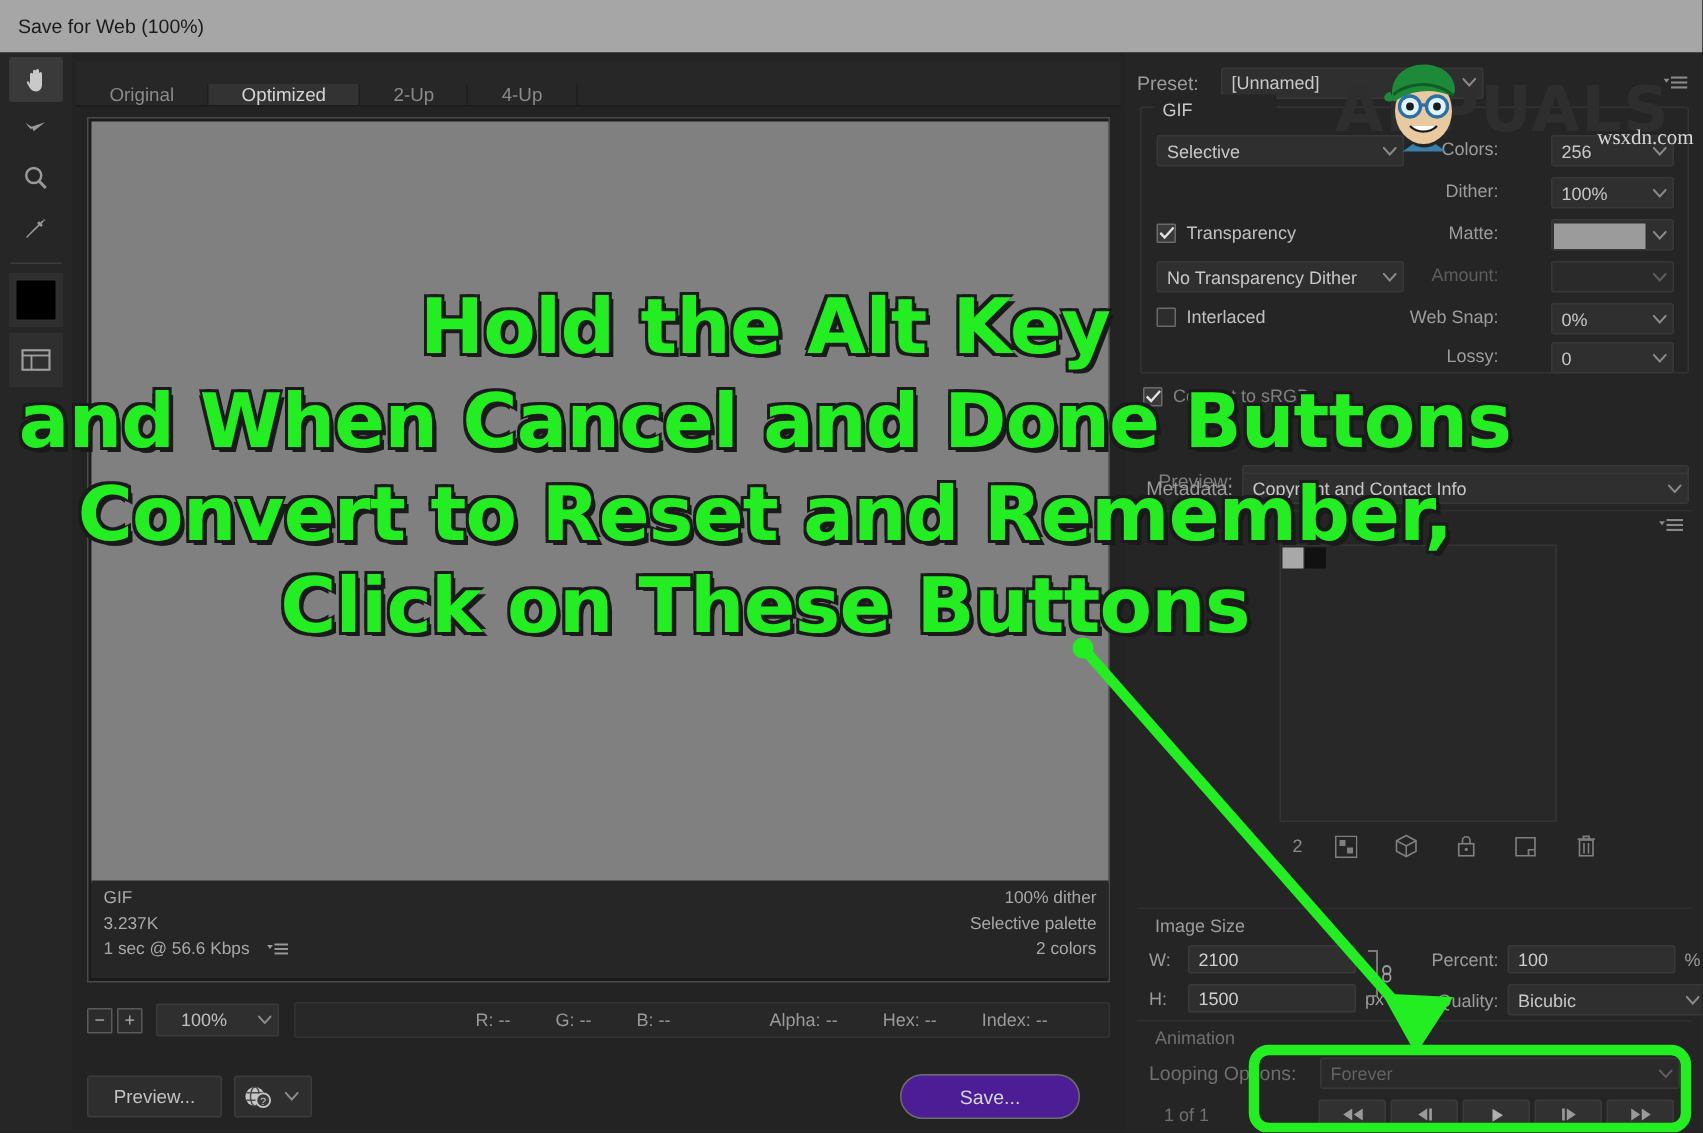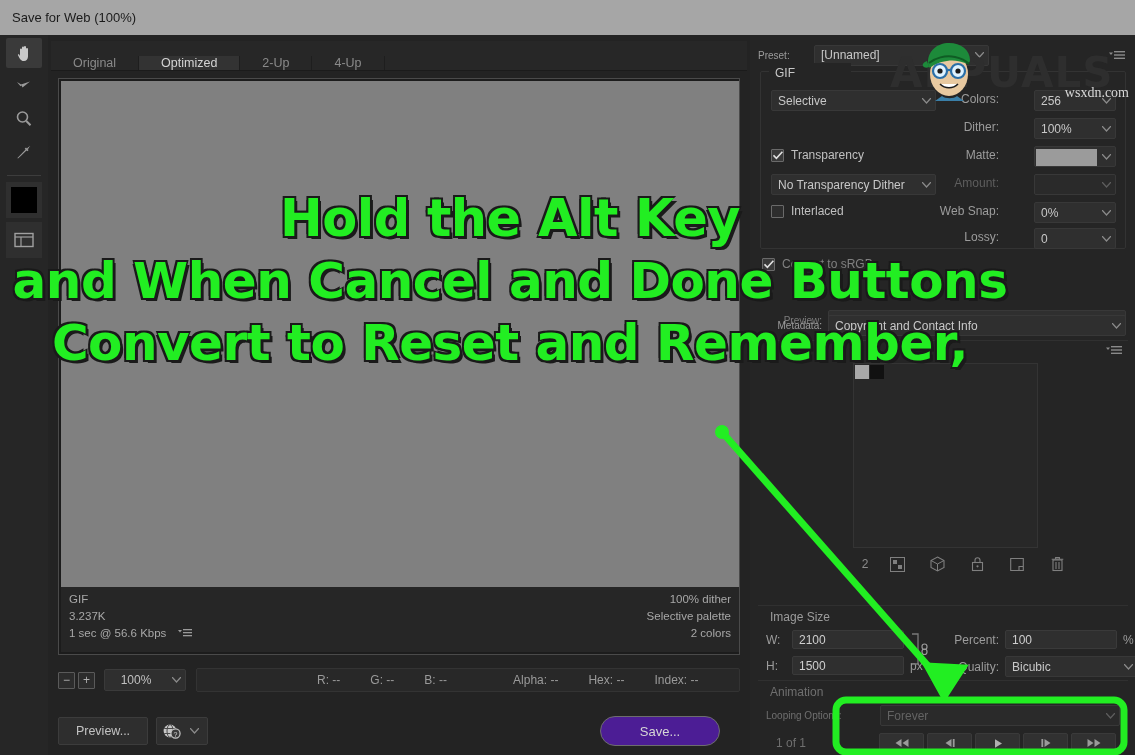--- a/index.html
+++ b/index.html
@@ -120,21 +120,21 @@
     color: #d6d6d6; font-size: 13px;
     display: flex; align-items: center; justify-content: center;
   }
 
   
   #rightpanel {
     position: absolute; left: 750px; top: 35px; width: 385px; height: 720px;
     background: #252525;
   }
   #preset-row { position: absolute; left: 8px; top: 9px; width: 370px; height: 22px; display: flex; align-items: center; }
-  .lbl { color: #9c9c9c; font-size: 10px; }
+  .lbl { color: #9c9c9c; font-size: 13px; }
   .combo {
     background: #2f2f2f; border: 1px solid #383838; border-radius: 2px;
     height: 21px; display: flex; align-items: center; color: #c8c8c8;
     font-size: 12px; padding-left: 6px;
   }
   .combo .cval { flex: 1; overflow: hidden; white-space: nowrap; }
   .combo.disabled { color: #636363; background: #2a2a2a; }
   .panel-menu { width: 22px; height: 16px; display: flex; align-items: center; justify-content: center; }
 
   #settings-group {
@@ -688,13 +688,14 @@
 
   <line x1="722" y1="432" x2="944" y2="684" stroke="#22ee22" stroke-width="7"></line>
   <circle cx="722" cy="432" r="7" fill="#22ee22"></circle>
   <path d="M944 700 L924 664 L966 666 Z" fill="#22ee22" stroke="#22ee22" stroke-width="3"></path>
 </svg>
 
 <div id="green-text">
   <div>Hold the Alt Key</div>
   <div class="l2">and When Cancel and Done Buttons</div>
   <div class="l2">Convert to Reset and Remember,</div>
+  <div>Click on These Buttons</div>
 </div>
 
 </body></html>

